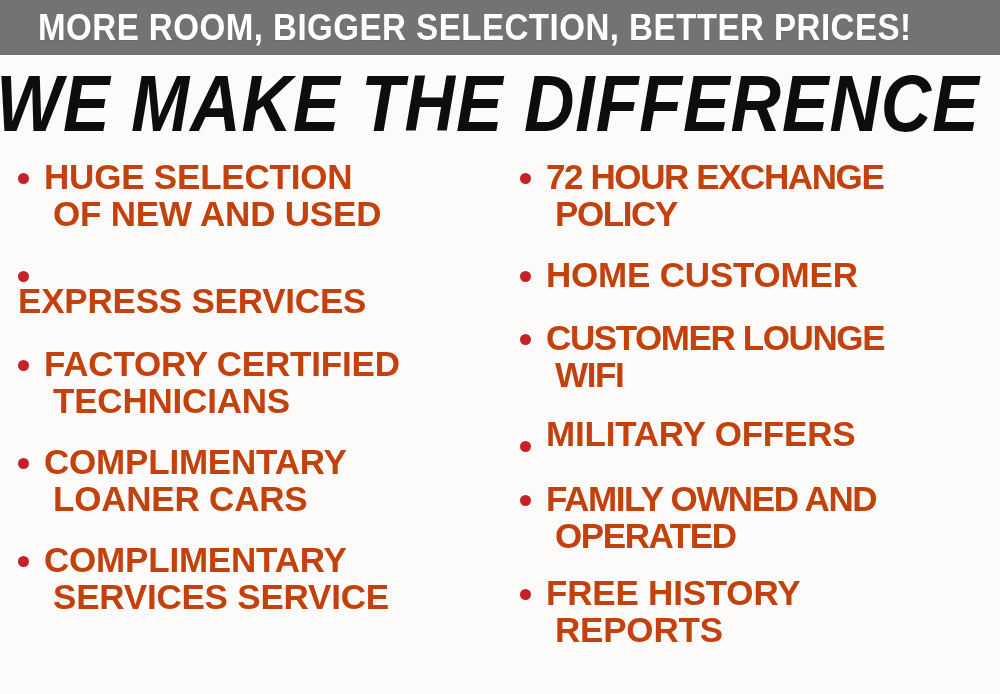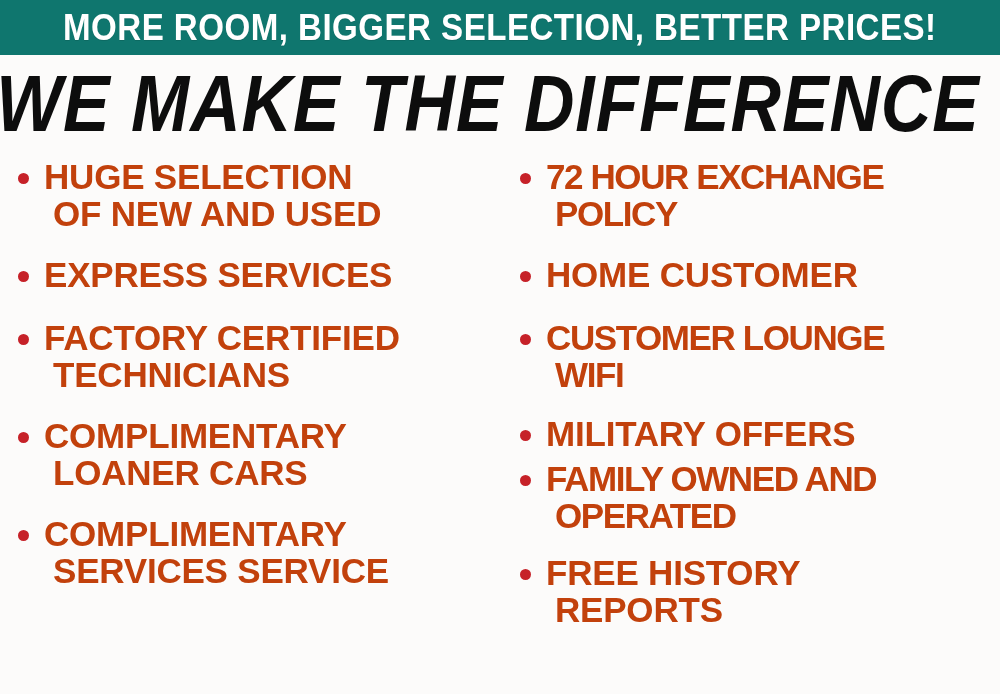--- a/index.html
+++ b/index.html
@@ -16,24 +16,23 @@
     position: relative;
   }
 
   
   .top-banner {
     position: absolute;
     left: 0;
     top: 0;
     width: 1000px;
     height: 55px;
-    background: #0f766e;
+    background: #737373;
     display: flex;
     align-items: center;
-    justify-content: center;
     overflow: hidden;
   }
   .top-banner-text {
     color: #ffffff;
     font-family: "Liberation Sans Narrow", "Liberation Sans", sans-serif;
     font-weight: bold;
     font-size: 36px;
     line-height: 1;
     letter-spacing: 0.5px;
     white-space: nowrap;
@@ -118,28 +117,28 @@
     display: block;
     padding-left: 9px;
   }
   
   .bullet-text.squeeze {
     letter-spacing: -1.4px;
   }
 
   
   .column-left  .bullet-row:nth-child(1) { margin-bottom: 24px; }
-  .column-left  .bullet-row:nth-child(2) { margin-bottom: 26px; }
+  .column-left  .bullet-row:nth-child(2) { margin-bottom: 26px; flex-direction: column; }
   .column-left  .bullet-row:nth-child(3) { margin-bottom: 24px; }
   .column-left  .bullet-row:nth-child(4) { margin-bottom: 24px; }
 
   .column-right .bullet-row:nth-child(1) { margin-bottom: 24px; }
   .column-right .bullet-row:nth-child(2) { margin-bottom: 26px; }
   .column-right .bullet-row:nth-child(3) { margin-bottom: 22px; }
-  .column-right .bullet-row:nth-child(4) { margin-bottom: 8px; }
+  .column-right .bullet-row:nth-child(4) { margin-bottom: 28px; align-items: flex-end; }
   .column-right .bullet-row:nth-child(5) { margin-bottom: 20px; }
 </style>
 </head>
 <body>
 
 <div class="top-banner">
   <span class="top-banner-text">MORE ROOM, BIGGER SELECTION, BETTER PRICES!</span>
 </div>
 
 <div class="headline-wrap">

